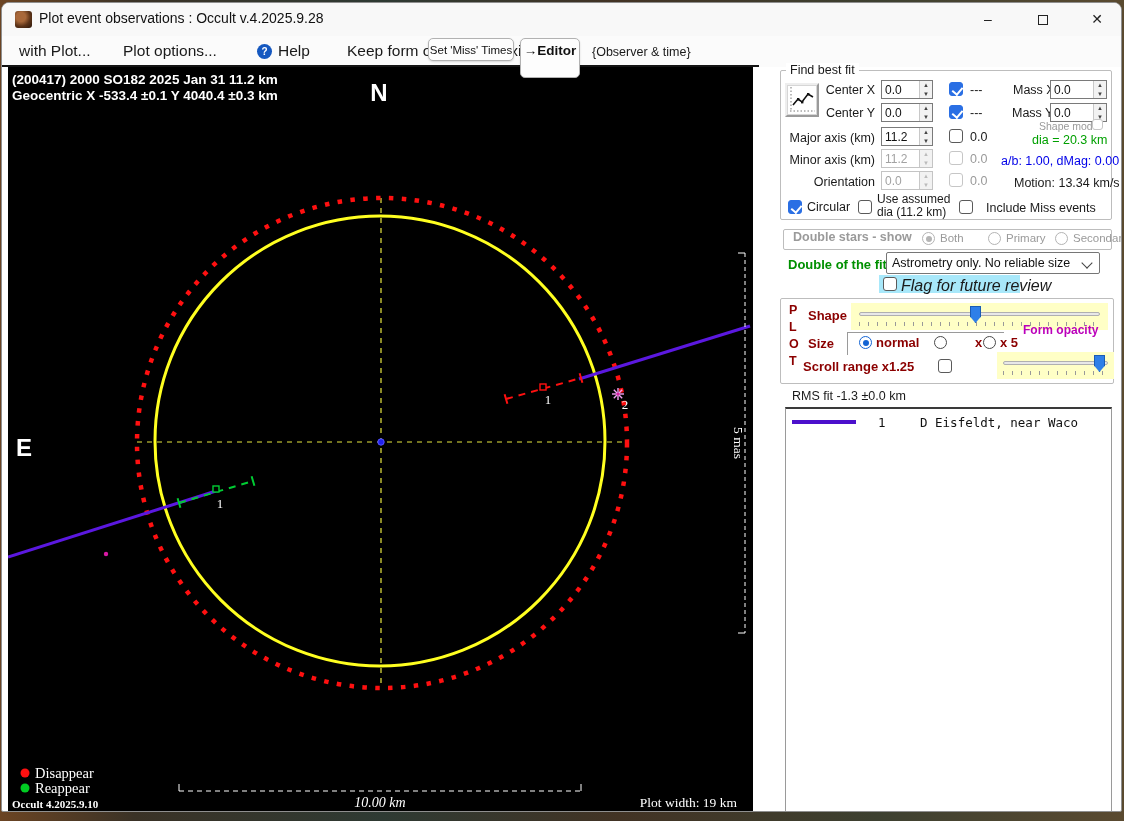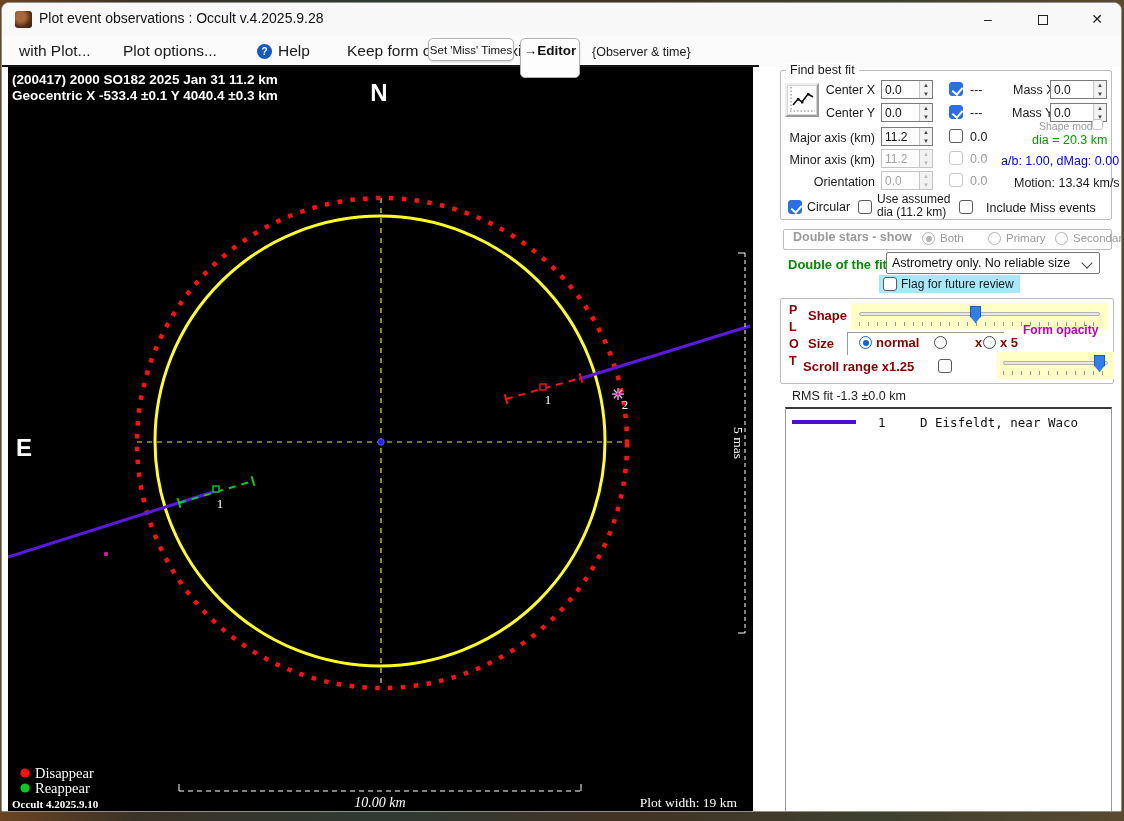--- a/index.html
+++ b/index.html
@@ -279,21 +279,21 @@
   <span class="radio disabled" style="left:1053px; top:229px;"></span>
   <span class="lbl gray" style="left:1071px; top:229px; font-size:11.5px;">Secondary</span>
 
   <span class="lbl" style="left:786px; top:254px; font-size:13px; font-weight:bold; color:#009000;">Double of the fit</span>
   <div class="combo" style="left:884px; top:249px; width:214px; height:22px;">
     <span class="combo-text">Astrometry only. No reliable size</span>
     <span class="chev"></span>
   </div>
   <div class="abs" style="left:877px; top:272px; width:141px; height:18px; background:#a8e8fa;">
     <span class="cb" style="left:4px; top:2px; background:#fff;"></span>
-    <span class="lbl" style="left:22px; top:2px; font-size:12px; ">Flag for future review</span>
+    <span class="lbl" style="left:22px; top:2px; font-size:16px; font-style:italic;">Flag for future review</span>
   </div>
 
   <div class="groupbox" style="left:778px; top:295px; width:334px; height:86px;"></div>
   <span class="lbl darkred" style="left:787px; top:300px;">P</span>
   <span class="lbl darkred" style="left:787px; top:317px;">L</span>
   <span class="lbl darkred" style="left:787px; top:334px;">O</span>
   <span class="lbl darkred" style="left:787px; top:351px;">T</span>
 
   <span class="lbl darkred" style="left:806px; top:305px; font-size:13px;">Shape</span>
   <div class="slider" style="left:849px; top:300px; width:257px; height:27px;">

